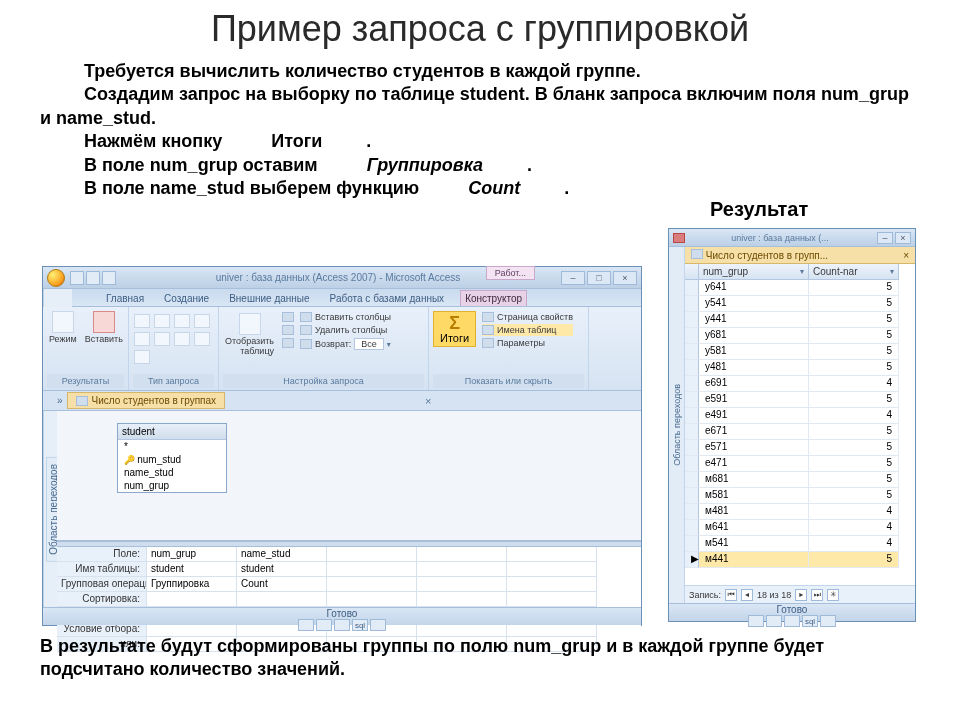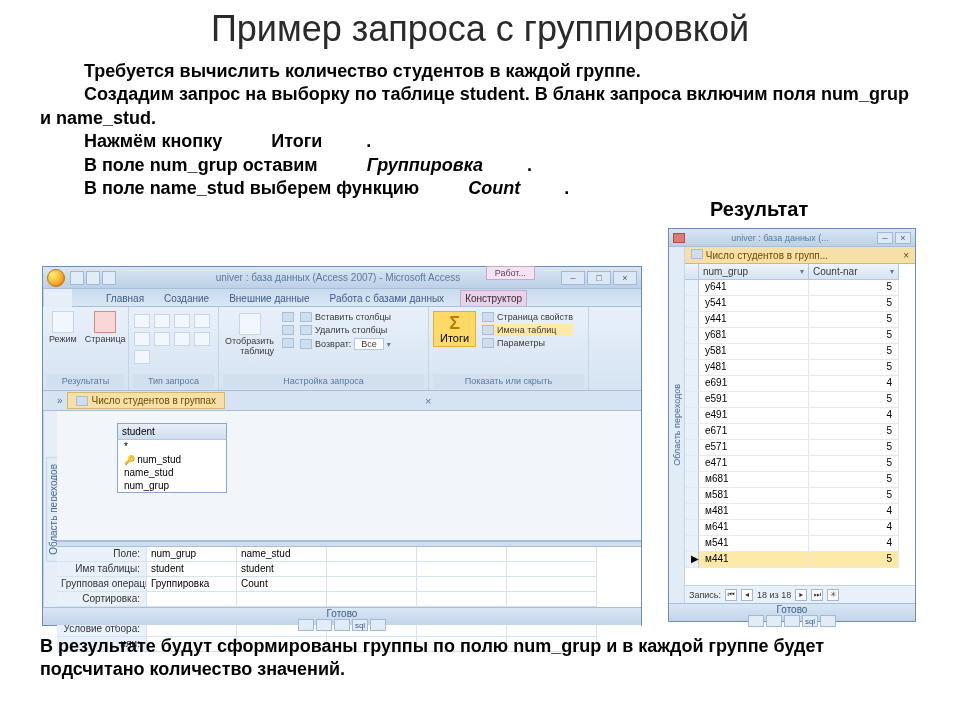--- a/index.html
+++ b/index.html
@@ -110,21 +110,21 @@
     </div>
   <div class="ribbon">
     <div class="rgroup" style="width:86px">
       <div class="rbtn-row">
         <div class="rbtn">
             <div class="rbtn-icon"></div>
             <span>Режим</span>
           </div>
         <div class="rbtn">
             <div class="rbtn-icon" style="background:#f8d7d7;border-color:#d88"></div>
-            <span>Страница</span>
+            <span>Вставить</span>
           </div>
       </div>
       <div class="rgroup-label">Результаты</div>
     </div>
     <div class="rgroup" style="width:90px">
       <div style="display:flex;flex-wrap:wrap;gap:2px;padding-top:4px">
         <div class="small-btn"></div>
         <div class="small-btn"></div>
         <div class="small-btn"></div>
         <div class="small-btn"></div>

